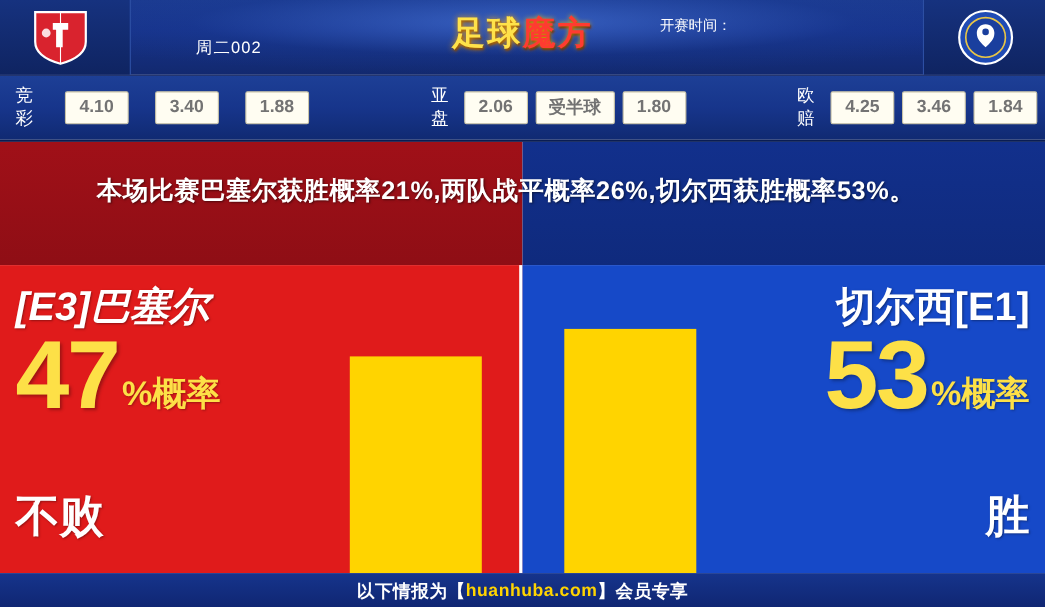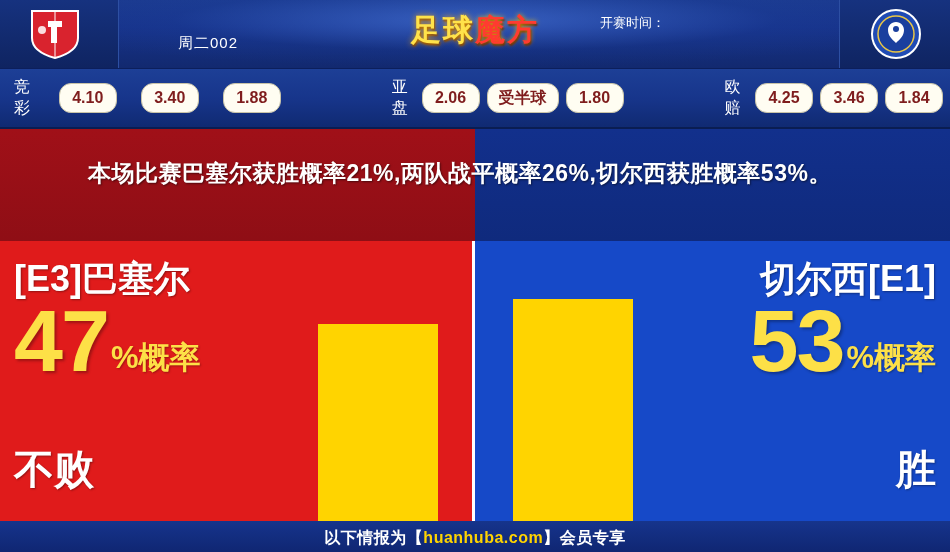--- a/index.html
+++ b/index.html
@@ -113,22 +113,22 @@
     font-size: 16px;
     margin-right: 9px;
     letter-spacing: 1px;
   }
   .odds-box {
     min-width: 58px;
     height: 30px;
     margin-right: 7px;
     background: #fffdf2;
     border: 1px solid #c9c4a8;
-    border-radius: 12px;
-    color: #7f1d1d;
+    border-radius: 2px;
+    color: #737373;
     font-size: 16px;
     font-weight: bold;
     display: flex;
     align-items: center;
     justify-content: center;
     padding: 0 6px;
     box-sizing: border-box;
   }
   .odds-box.wide { min-width: 72px; }
 
@@ -183,21 +183,21 @@
 
   .team-name {
     position: absolute;
     top: 14px;
     color: #ffffff;
     font-size: 36px;
     font-weight: bold;
     white-space: nowrap;
     text-shadow: 1px 1px 2px rgba(0,0,0,0.35);
   }
-  .side.home .team-name { left: 14px; }
+  .side.home .team-name { left: 14px; font-style: italic; }
   .side.away .team-name { right: 14px; }
 
   .pct-row {
     position: absolute;
     top: 56px;
     display: flex;
     align-items: flex-end;
     color: #fde047;
   }
   .side.home .pct-row { left: 14px; }

